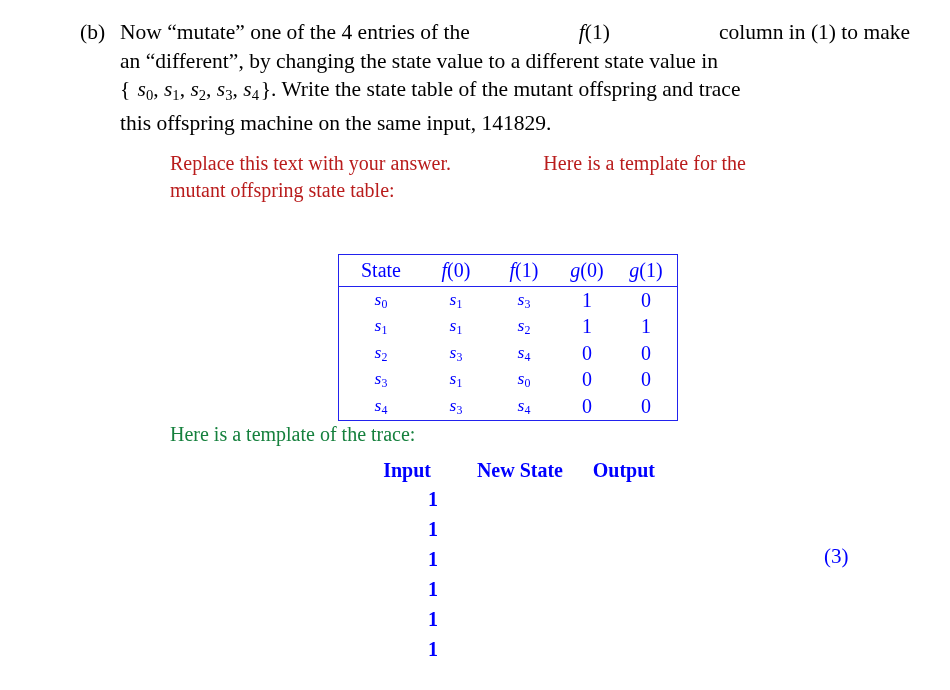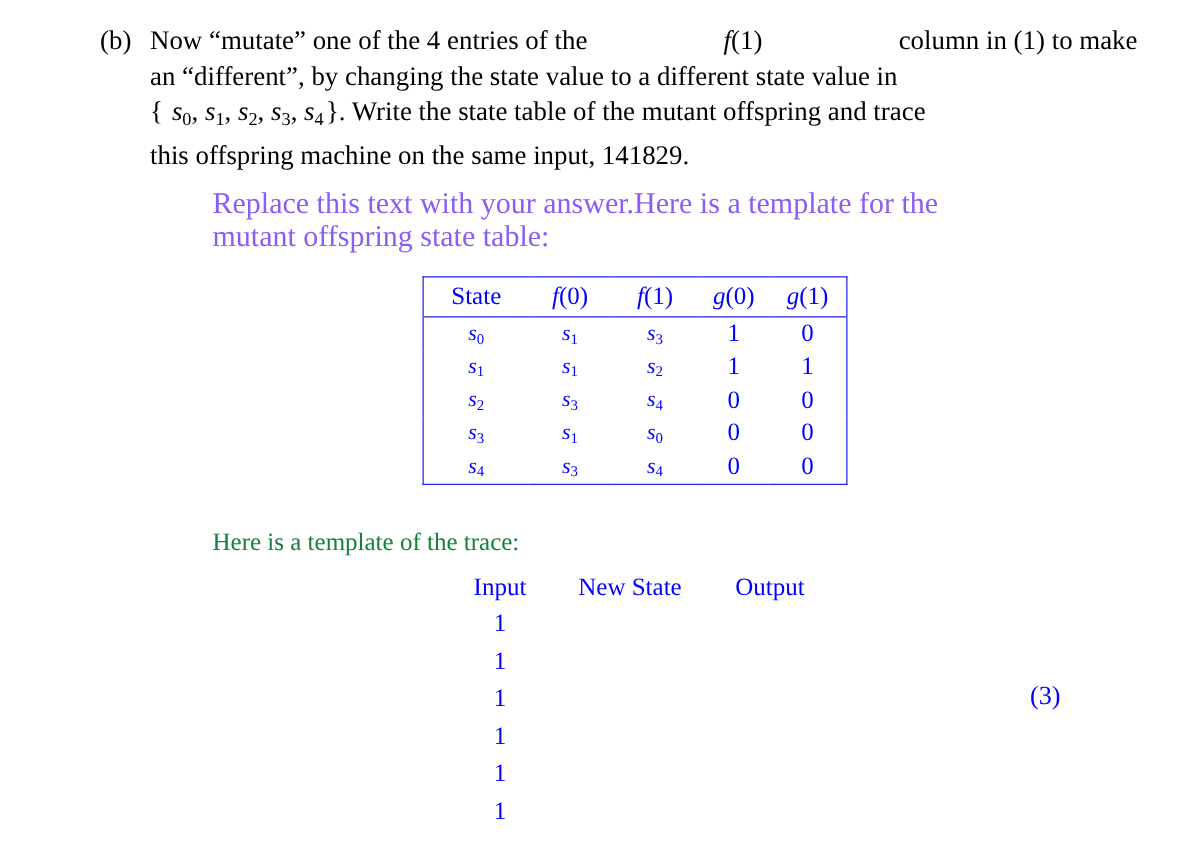--- a/index.html
+++ b/index.html
@@ -68,23 +68,23 @@
 
   
   #answer {
     position: absolute;
     left: 170px;
     top: 150px;
     width: 740px;
     color: #0000ff;
   }
   .blue-par {
-    font-size: 24px;
+    font-size: 20px;
     line-height: 27px;
-    color: #8b5cf6;
+    color: #b91c1c;
     width: 576px;
   }
   .blue-line {
     display: block;
     white-space: nowrap;
   }
   .blue-line.just {
     display: flex;
     justify-content: space-between;
   }
@@ -103,20 +103,21 @@
   table.state-table td,
   table.state-table th {
     border: 0;
     padding: 0;
     text-align: center;
     font-weight: normal;
     color: #0000ff;
   }
   .st-outer {
     border: 1.4px solid #2222ee;
+    margin-top: 33px;
   }
   table.state-table thead tr {
     border-bottom: 1.4px solid #2222ee;
   }
   th.c-state, td.c-state {
     width: 84px;
     border-right: 1.4px solid #2222ee;
   }
   th.c-f0, td.c-f0 { width: 66px; }
   th.c-f1, td.c-f1 {
@@ -162,22 +163,22 @@
   }
   table.trace-table {
     border-collapse: collapse;
     color: #0000ff;
     font-size: 20px;
   }
   table.trace-table th,
   table.trace-table td {
     border: 0;
     padding: 0;
-    font-weight: normal;
-    text-align: center;
+    font-weight: bold;
+    text-align: right;
     color: #0000ff;
     margin-top: 45px;
   }
   table.trace-table th {
     height: 28px;
     vertical-align: middle;
     padding-left: 7px;
     padding-right: 7px;
   }
   table.trace-table td {

